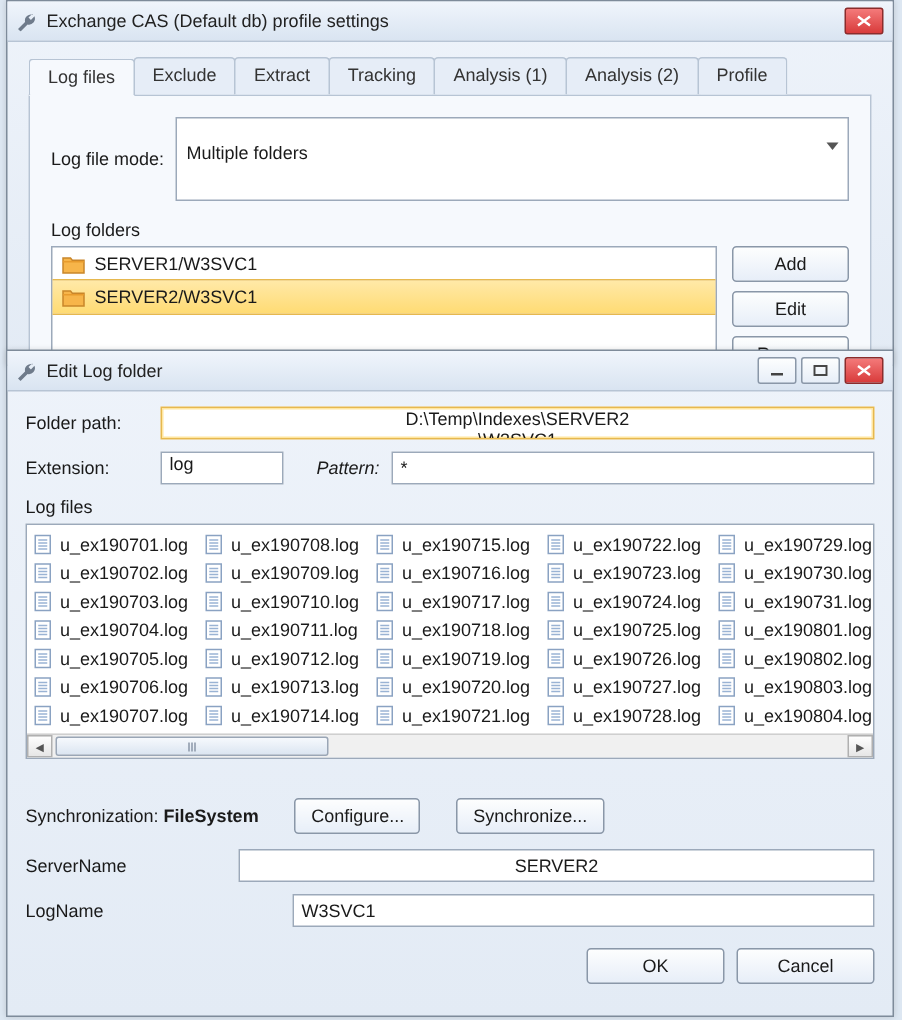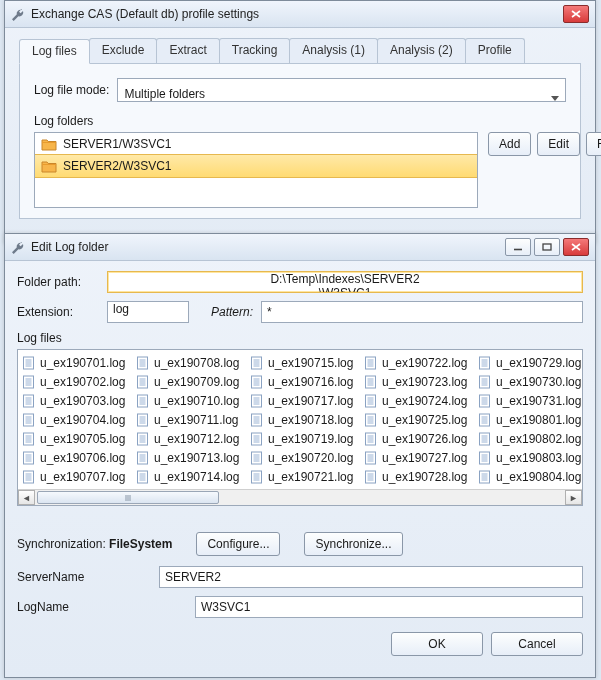--- a/index.html
+++ b/index.html
@@ -98,22 +98,22 @@
   }
   .form-row label {
     white-space: nowrap;
   }
   .select {
     flex: 1;
     height: 22px;
     border: 1px solid #9ca9ba;
     background: #fff;
     display: flex;
-    align-items: flex-end;
-    padding: 0 6px;
+    align-items: flex-start;
+    padding: 16px 6px;
     justify-content: space-between;
   }
   .select .caret {
     width: 0; height: 0;
     border-left: 4px solid transparent;
     border-right: 4px solid transparent;
     border-top: 5px solid #555;
   }
   .section-label {
     margin-bottom: 4px;
@@ -138,21 +138,21 @@
   }
   .folder-item.selected {
     background: linear-gradient(#ffe9a8,#ffdb73);
     border: 1px solid #e6b84f;
     margin: -1px;
     padding: 2px 6px;
   }
   .folder-icon svg { display:block; }
   .side-buttons {
     display: flex;
-    flex-direction: row;
+    flex-direction: column;
     gap: 6px;
     width: 78px;
   }
   .btn {
     height: 22px;
     border: 1px solid #8a97a8;
     border-radius: 3px;
     background: linear-gradient(#fdfefe,#e7eef8);
     display: flex;
     align-items: center;
@@ -760,21 +760,21 @@
       <span class="label-val">
         <span>Synchronization:</span>
         <b>FileSystem</b>
       </span>
       <div class="btn">Configure...</div>
       <div class="btn">Synchronize...</div>
     </div>
 
     <div class="field-row">
       <span class="lbl" style="width:90px;">ServerName</span>
-      <div class="text-input" style="margin-left:44px;">
+      <div class="text-input" style="margin-left:44px;justify-content:center;">
           <span>SERVER2</span>
         </div>
     </div>
     <div class="field-row">
       <span class="lbl" style="width:90px;">LogName</span>
       <div class="text-input" style="margin-left:80px;">
           <span>W3SVC1</span>
         </div>
     </div>
 

